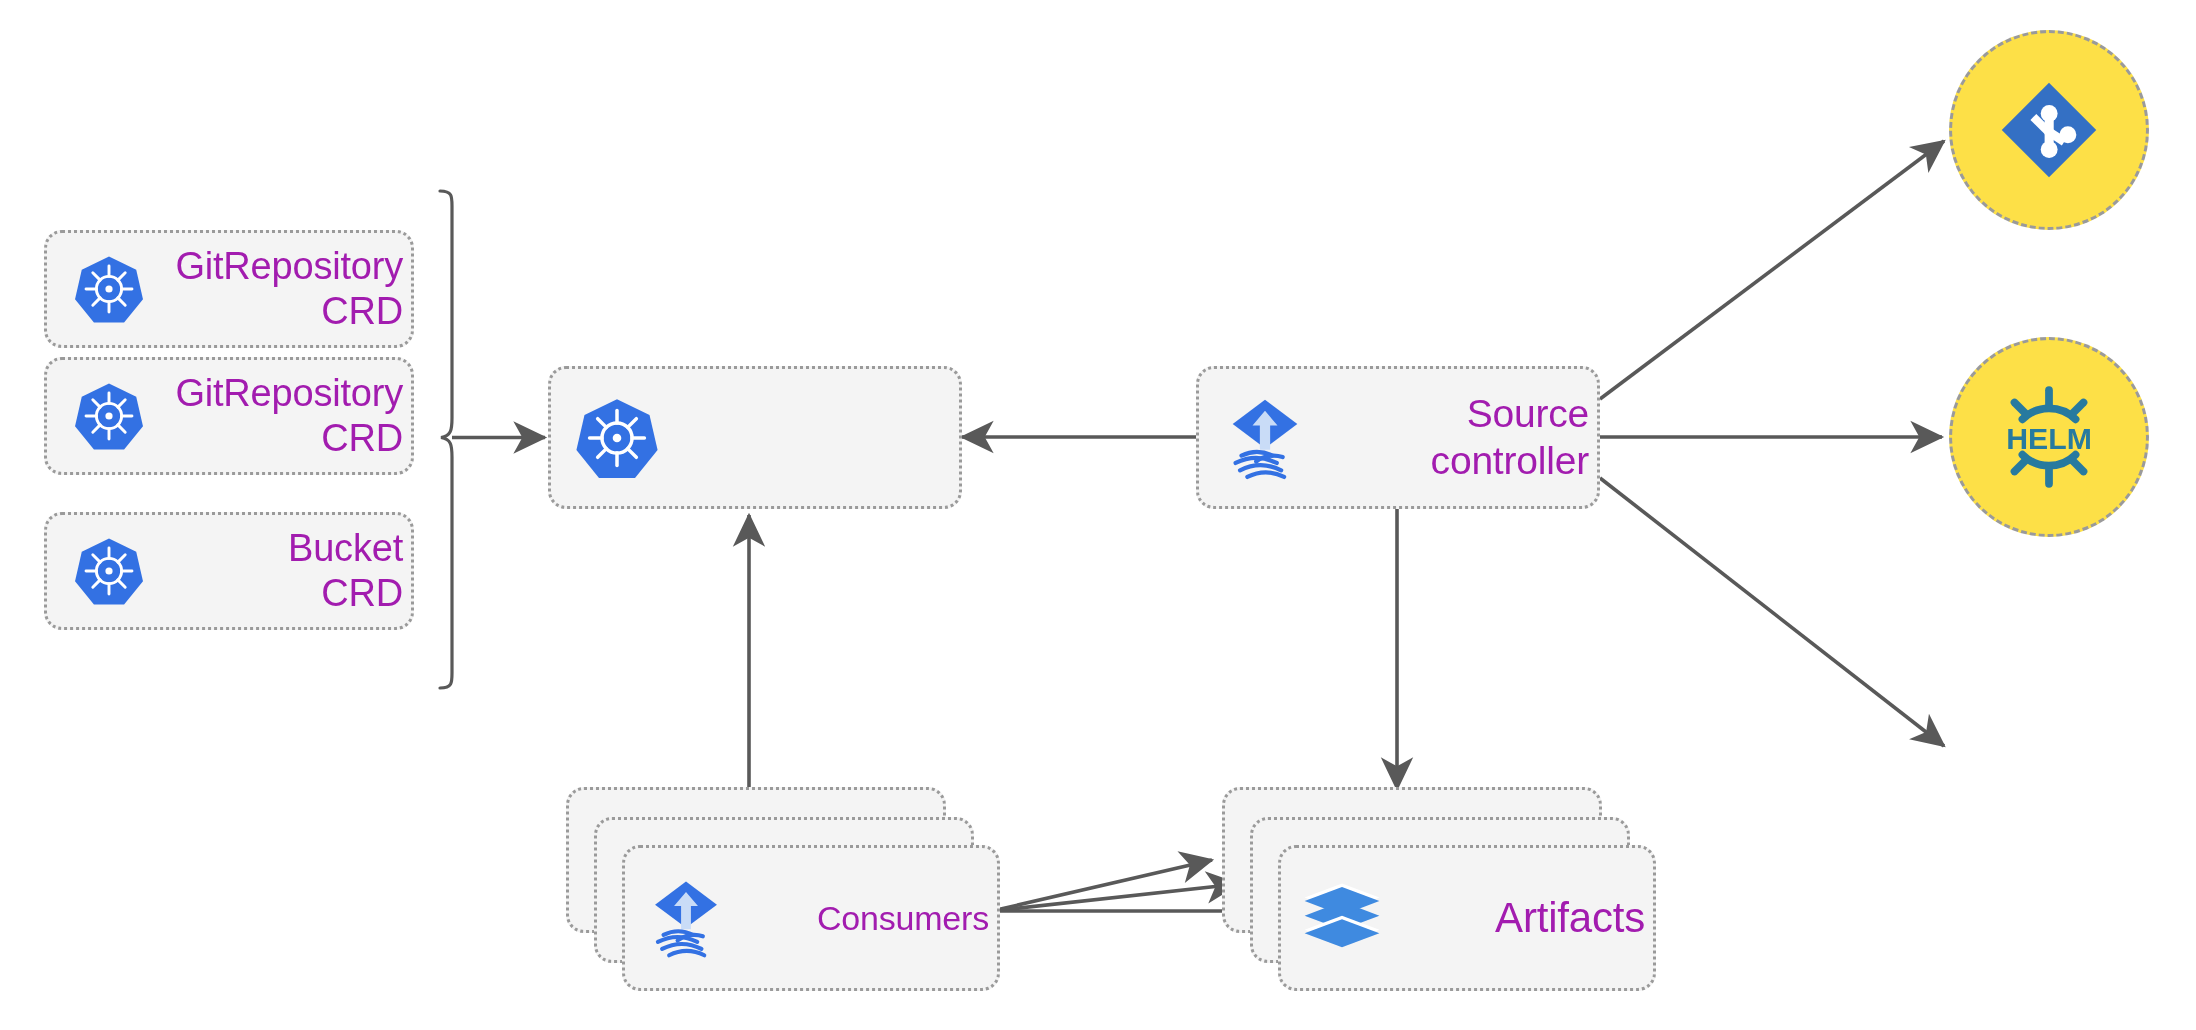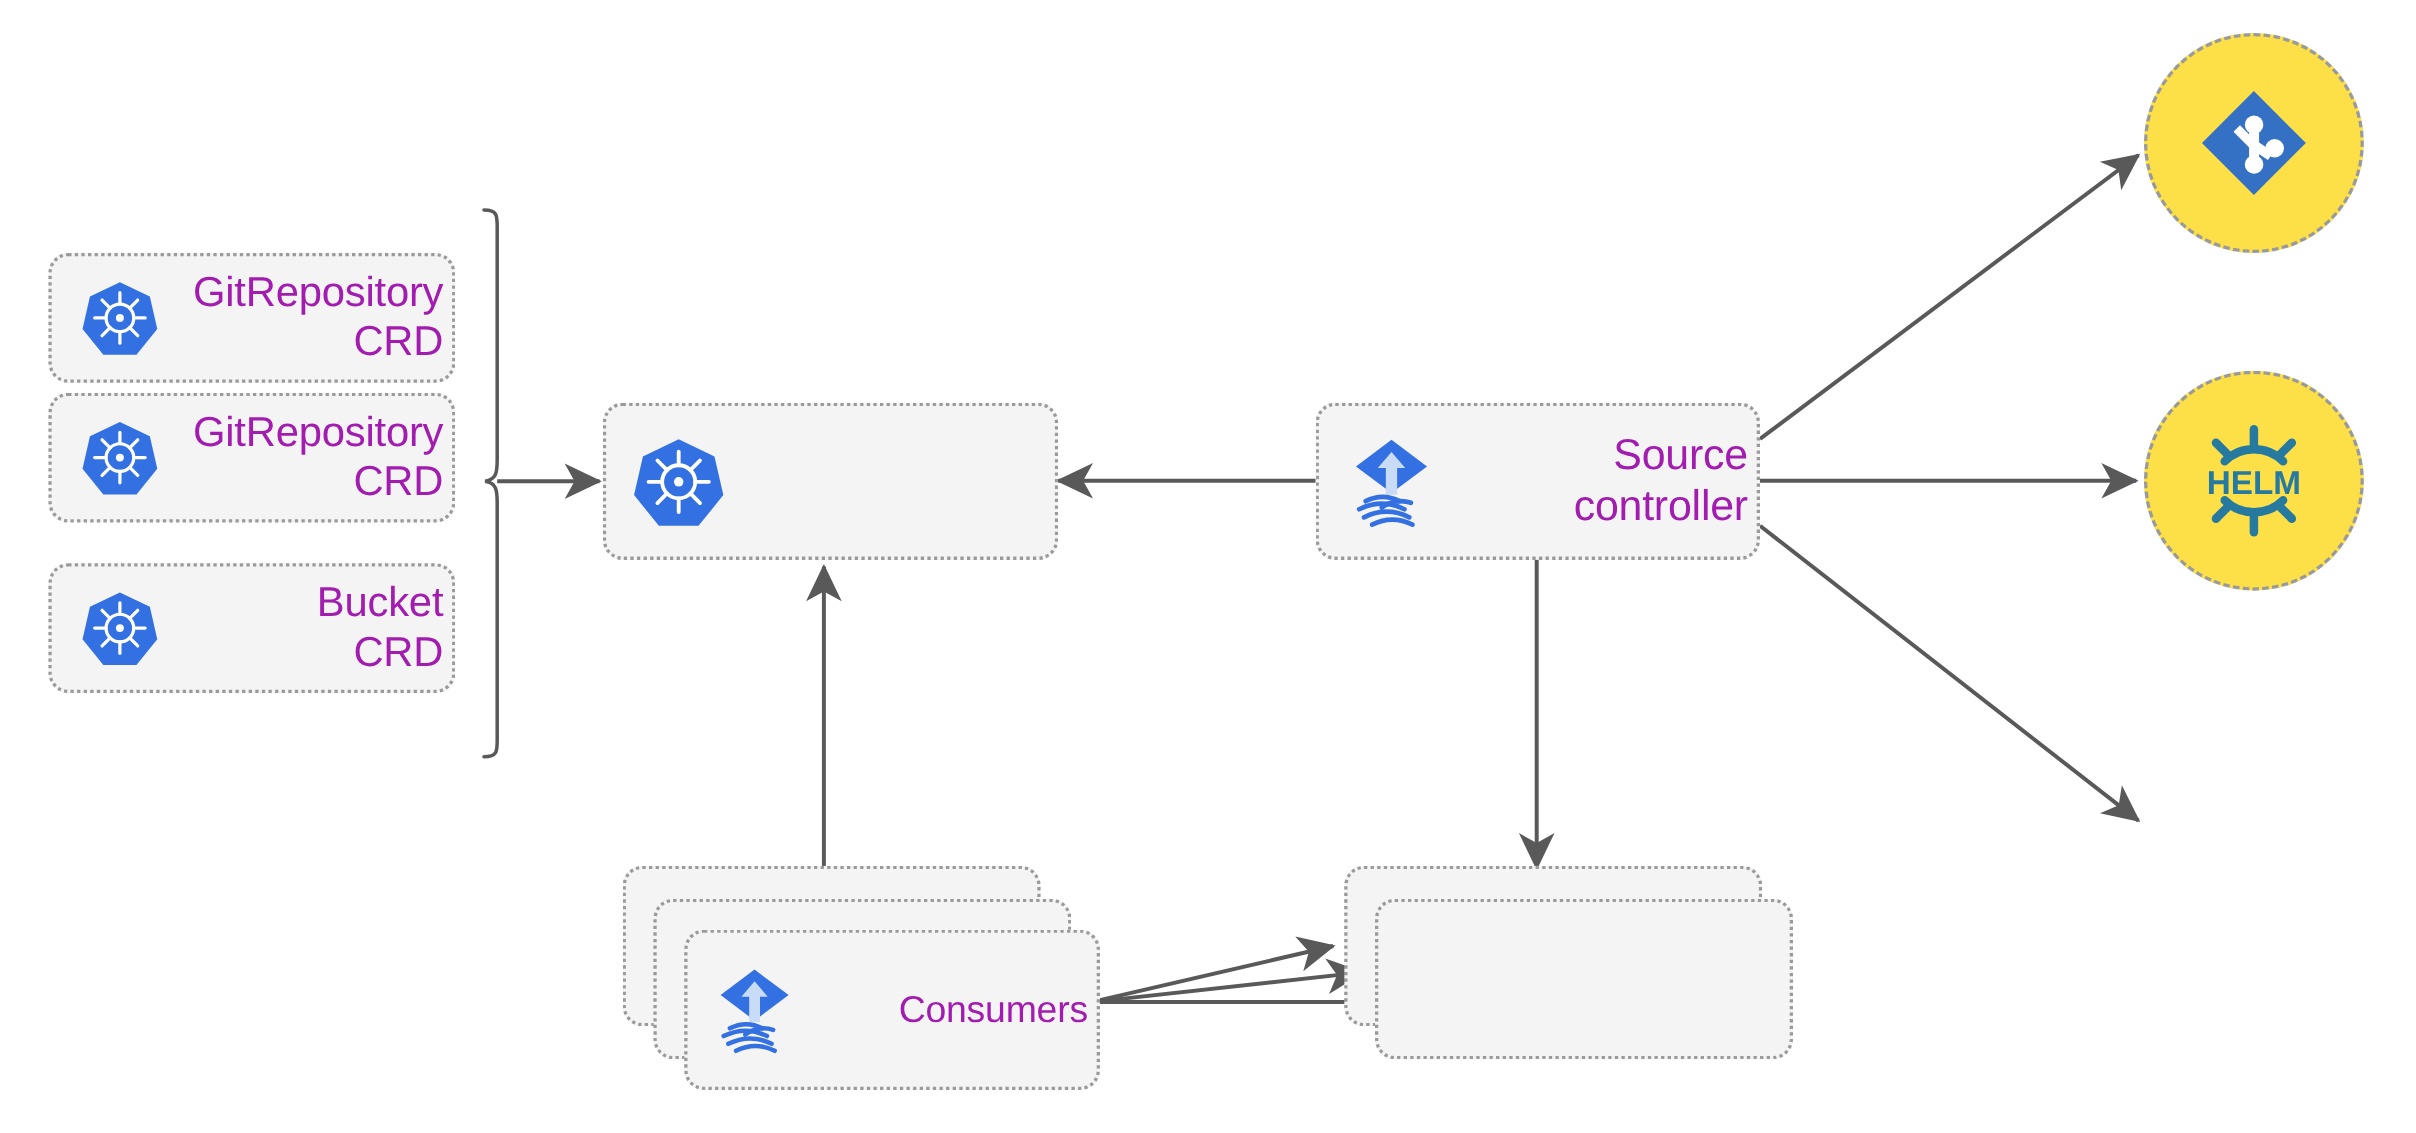--- a/index.html
+++ b/index.html
@@ -304,14 +304,26 @@
         </g>
       </svg>
     </span>
     <span class="node-label" style="font-size:34px;">Consumers</span>
   </div>
 
   <div class="stack-wrap" style="left:1222px; top:787px; width:440px; height:200px;">
     <div class="stack-card" style="left:0; top:0; width:380px; height:146px;"></div>
     <div class="stack-card" style="left:28px; top:30px; width:380px; height:146px;"></div>
   </div>
+  <div class="stack-front" style="left:1278px; top:845px; width:378px; height:146px;">
+    <span class="node-icon" style="width:122px;">
+      <svg width="92" height="92" viewBox="0 0 64 64">
+        <path d="M32 40.2 L6 30.4 L32 20.6 L58 30.4 Z" fill="#3f8ae0"></path>
+        <path d="M32 50 L6 40.2 L32 30.4 L58 40.2 Z" fill="#ffffff"></path>
+        <path d="M32 52.4 L6 42.6 L32 32.8 L58 42.6 Z" fill="#3f8ae0"></path>
+        <path d="M32 27.6 L6 17.8 L32 8 L58 17.8 Z" fill="#ffffff"></path>
+        <path d="M32 30 L6 20.2 L32 10.4 L58 20.2 Z" fill="#3f8ae0"></path>
+      </svg>
+    </span>
+    <span class="node-label" style="font-size:42px;">Artifacts</span>
+  </div>
 
 </div>
 
 </body></html>

